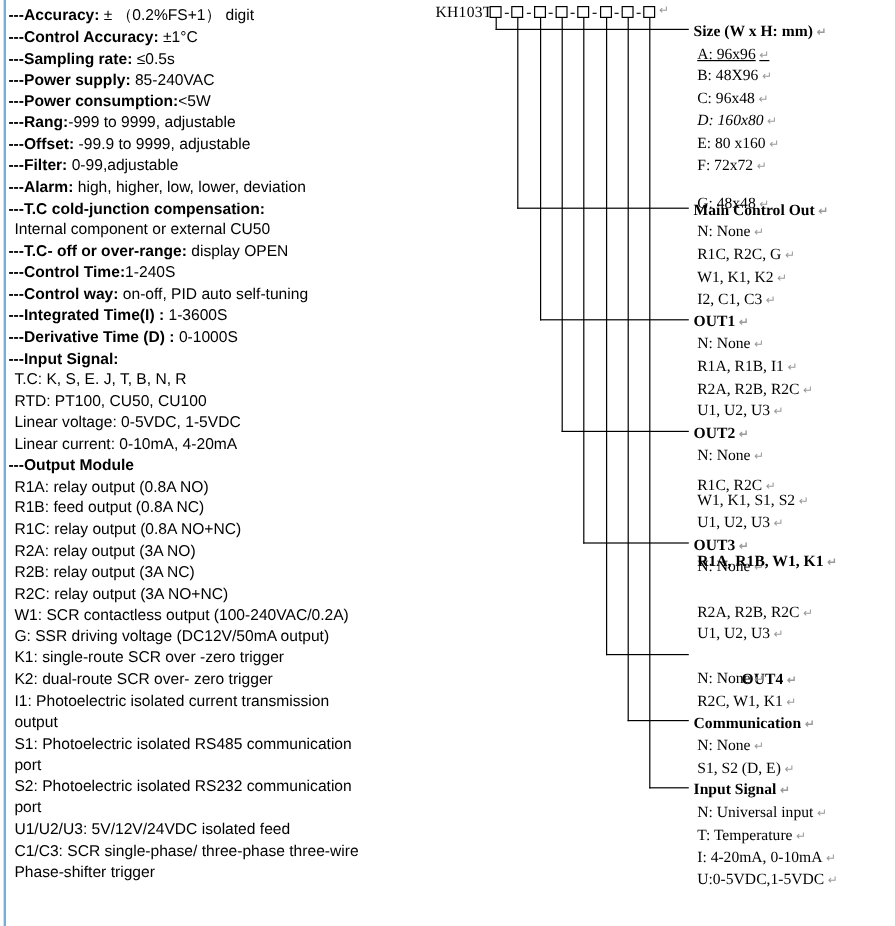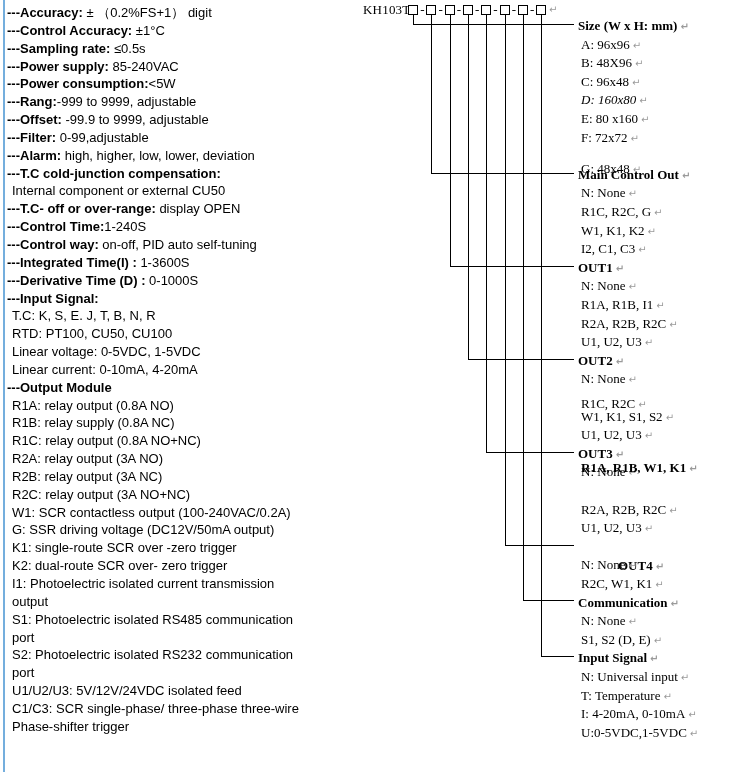--- a/index.html
+++ b/index.html
@@ -48,21 +48,21 @@
     <div class="spec-line"><b>---Control way:</b> on-off, PID auto self-tuning</div>
     <div class="spec-line"><b>---Integrated Time(I) :</b> 1-3600S</div>
     <div class="spec-line"><b>---Derivative Time (D) :</b> 0-1000S</div>
     <div class="spec-line"><b>---Input Signal:</b></div>
     <div class="spec-line cont">T.C: K, S, E. J, T, B, N, R</div>
     <div class="spec-line cont"> RTD: PT100, CU50, CU100</div>
     <div class="spec-line cont">Linear voltage: 0-5VDC, 1-5VDC</div>
     <div class="spec-line cont">Linear current: 0-10mA, 4-20mA</div>
     <div class="spec-line"><b>---Output Module</b></div>
     <div class="spec-line cont">R1A: relay output (0.8A NO)</div>
-    <div class="spec-line cont">R1B: relay supply (0.8A NC)</div>
+    <div class="spec-line cont">R1B: feed output (0.8A NC)</div>
     <div class="spec-line cont">R1C: relay output (0.8A NO+NC)</div>
     <div class="spec-line cont">R2A: relay output (3A NO)</div>
     <div class="spec-line cont">R2B: relay output (3A NC)</div>
     <div class="spec-line cont">R2C: relay output (3A NO+NC)</div>
     <div class="spec-line cont">W1: SCR contactless output (100-240VAC/0.2A)</div>
     <div class="spec-line cont">G: SSR driving voltage (DC12V/50mA output)</div>
     <div class="spec-line cont">K1: single-route SCR over -zero trigger</div>
     <div class="spec-line cont">K2: dual-route SCR over- zero trigger</div>
     <div class="spec-line cont">I1: Photoelectric isolated current transmission</div>
     <div class="spec-line cont">output</div>
@@ -108,21 +108,21 @@
       <div class="hline" style="left: 486px; top: 452px; width: 88px;"></div>
       <div class="vline" style="left: 505px; top: 15px; height: 531px;"></div>
       <div class="hline" style="left: 505px; top: 545px; width: 69px;"></div>
       <div class="vline" style="left: 523px; top: 15px; height: 586px;"></div>
       <div class="hline" style="left: 523px; top: 600px; width: 51px;"></div>
       <div class="vline" style="left: 541px; top: 15px; height: 642px;"></div>
       <div class="hline" style="left: 541px; top: 656px; width: 33px;"></div>
     </div>
   <div id="groups">
       <div class="row header" style="top: 17px;">Size (W x H: mm)<span class="pm">↵</span></div>
-      <div class="row option" style="top: 35.6px;">A: 96x96<span class="pm">↵</span></div>
+      <div class="row option" style="top: 35.6px; text-decoration: underline;">A: 96x96<span class="pm">↵</span></div>
       <div class="row option" style="top: 54.2px;">B: 48X96<span class="pm">↵</span></div>
       <div class="row option" style="top: 72.8px;">C: 96x48<span class="pm">↵</span></div>
       <div class="row option" style="top: 91.4px; font-style: italic;">D: 160x80<span class="pm">↵</span></div>
       <div class="row option" style="top: 110px;">E: 80 x160<span class="pm">↵</span></div>
       <div class="row option" style="top: 128.6px;">F: 72x72<span class="pm">↵</span></div>
       <div class="row option" style="top: 160px;">G: 48x48<span class="pm">↵</span></div>
       <div class="row header" style="top: 165.8px;">Main Control Out<span class="pm">↵</span></div>
       <div class="row option" style="top: 184.4px;">N: None<span class="pm">↵</span></div>
       <div class="row option" style="top: 203px;">R1C, R2C, G<span class="pm">↵</span></div>
       <div class="row option" style="top: 221.6px;">W1, K1, K2<span class="pm">↵</span></div>

